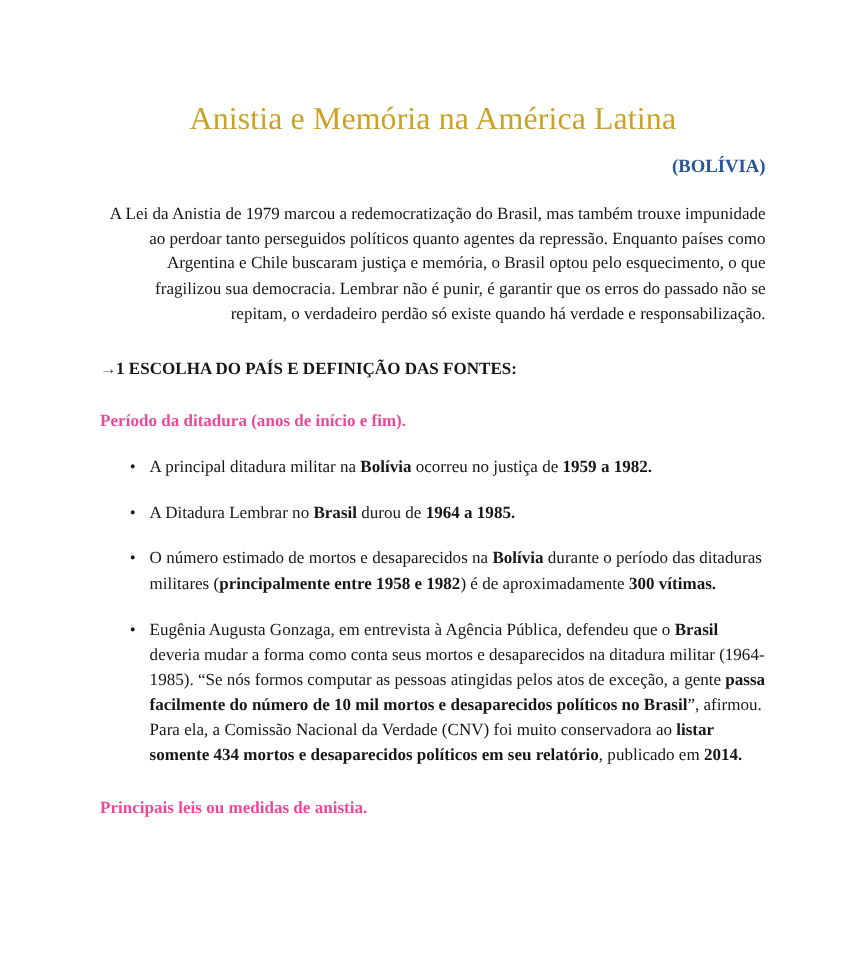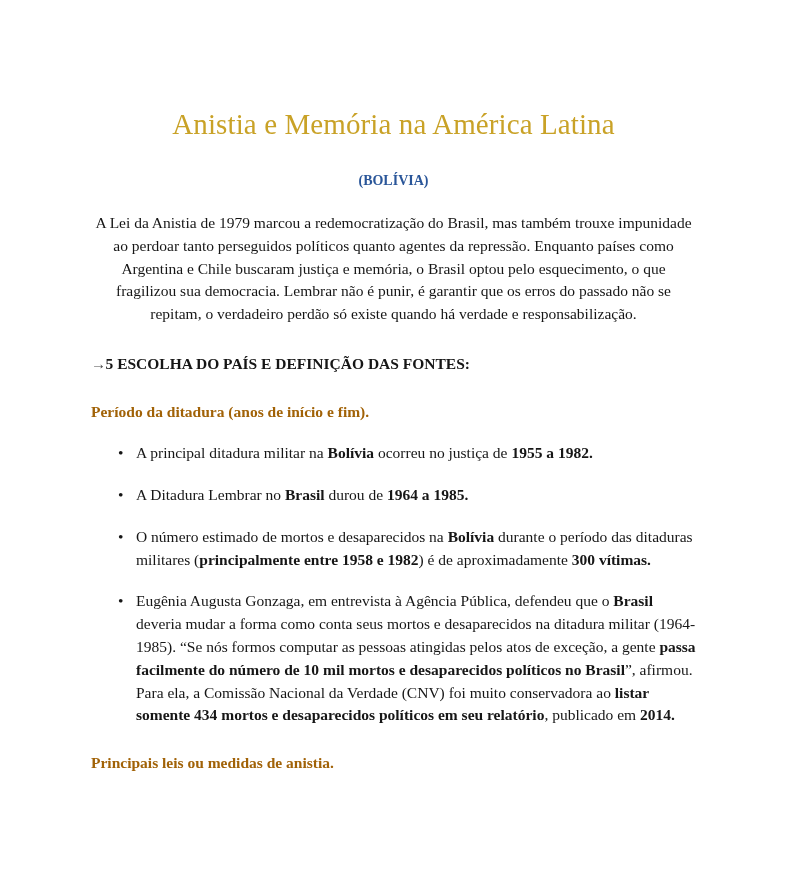--- a/index.html
+++ b/index.html
@@ -24,33 +24,33 @@
     background: #ffffff;
   }
   .content {
     margin: 0 auto;
     width: 605px;
     padding-top: 92px;
   }
 
   
   .doc-title {
-    margin: 16px;
+    margin: 0;
     text-align: center;
     font-size: 29px;
     font-weight: normal;
     letter-spacing: 0.1px;
     line-height: 1.15;
     color: #c9a227;
   }
   .doc-subtitle {
     margin: 0;
     padding-top: 16px;
-    text-align: center;
-    font-size: 14px;
+    text-align: right;
+    font-size: 17px;
     font-weight: bold;
     line-height: 1.2;
     color: #2a5699;
   }
 
   
   .section-heading {
     margin: 0;
     padding-top: 27px;
     font-size: 15.5px;
@@ -63,30 +63,30 @@
     color: #4a4a4a;
     font-size: 15px;
     letter-spacing: -0.5px;
   }
   .sub-heading {
     margin: 0;
     padding-top: 25px;
     font-size: 15.5px;
     font-weight: bold;
     line-height: 1.45;
-    color: #a16207;
+    color: #ec4899;
   }
 
   
   .para {
     margin: 0;
     padding-top: 22px;
     font-size: 15.5px;
     line-height: 1.47;
-    text-align: center;
+    text-align: right;
     color: #161616;
   }
 
   
   .bullets {
     margin: 0;
     padding: 0;
     list-style: none;
   }
   .bullets li {
@@ -116,28 +116,28 @@
     <h1 class="doc-title">Anistia e Memória na América Latina</h1>
 
     <h2 class="doc-subtitle">(BOLÍVIA)</h2>
 
 
     <p class="para">
       <span>A Lei da Anistia de 1979 marcou a redemocratização do Brasil, mas também trouxe impunidade ao perdoar tanto perseguidos políticos quanto agentes da repressão. Enquanto países como Argentina e Chile buscaram justiça e memória, o Brasil optou pelo esquecimento, o que fragilizou sua democracia. Lembrar não é punir, é garantir que os erros do passado não se repitam, o verdadeiro perdão só existe quando há verdade e responsabilização.</span>
     </p>
 
     <p class="section-heading">
-      <span class="arrow">→</span><span>5 ESCOLHA DO PAÍS E DEFINIÇÃO DAS FONTES:</span>
+      <span class="arrow">→</span><span>1 ESCOLHA DO PAÍS E DEFINIÇÃO DAS FONTES:</span>
     </p>
 
     <p class="sub-heading">Período da ditadura (anos de início e fim).</p>
 
     <ul class="bullets">
       <li>
-        <span class="disc">•</span><span>A principal ditadura militar na </span><b>Bolívia</b><span> ocorreu no justiça de </span><b>1955 a 1982.</b>
+        <span class="disc">•</span><span>A principal ditadura militar na </span><b>Bolívia</b><span> ocorreu no justiça de </span><b>1959 a 1982.</b>
       </li>
       <li>
         <span class="disc">•</span><span>A Ditadura Lembrar no </span><b>Brasil</b><span> durou de </span><b>1964 a 1985.</b>
       </li>
     </ul>
 
 
     <ul class="bullets">
       <li>
         <span class="disc">•</span><span>O número estimado de mortos e desaparecidos na </span><b>Bolívia</b><span> durante o período das ditaduras militares (</span><b>principalmente entre 1958 e 1982</b><span>) é de aproximadamente </span><b>300 vítimas.</b>

